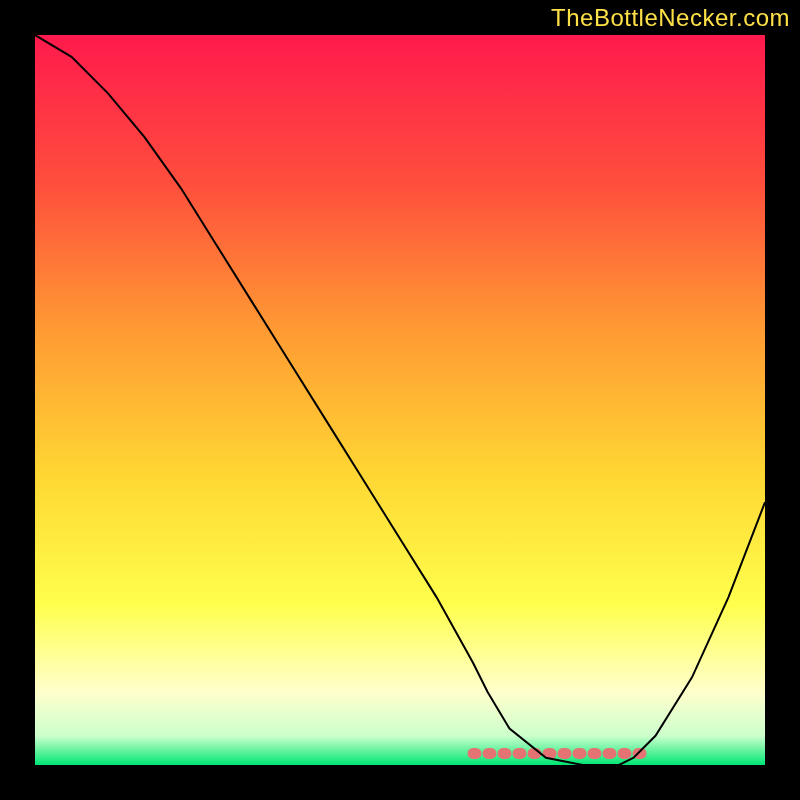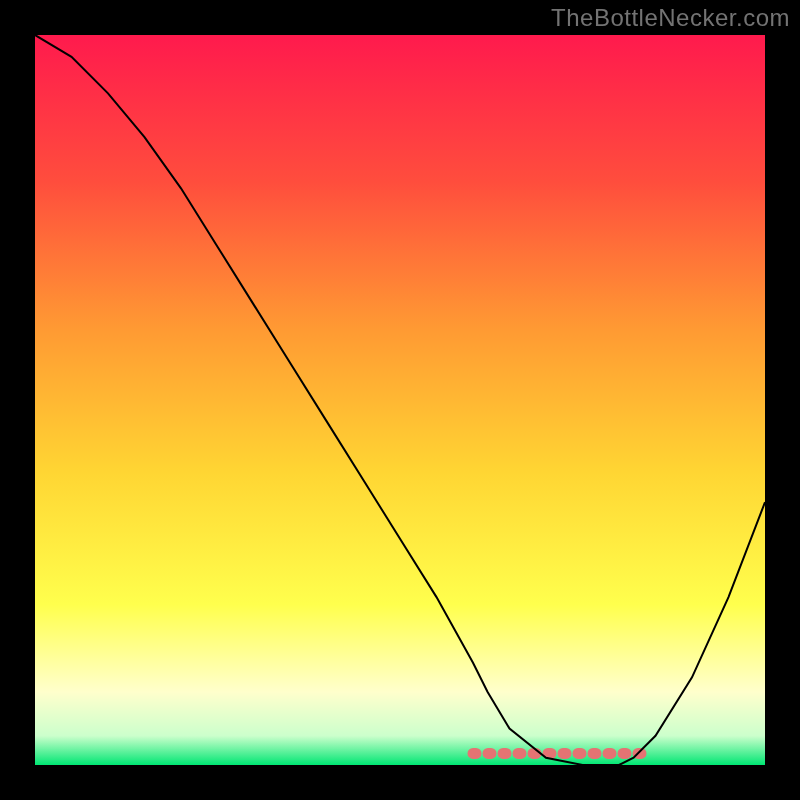--- a/index.html
+++ b/index.html
@@ -14,21 +14,21 @@
   .frame {
     position: relative;
     width: 800px;
     height: 800px;
     background: #000000;
   }
   .watermark {
     position: absolute;
     top: 4px;
     right: 10px;
-    color: #737373;
+    color: #fde047;
     font-size: 24px;
     font-weight: 400;
     letter-spacing: 0.5px;
     z-index: 30;
   }
   .plot-area {
     position: absolute;
     left: 35px;
     top: 35px;
     width: 730px;

